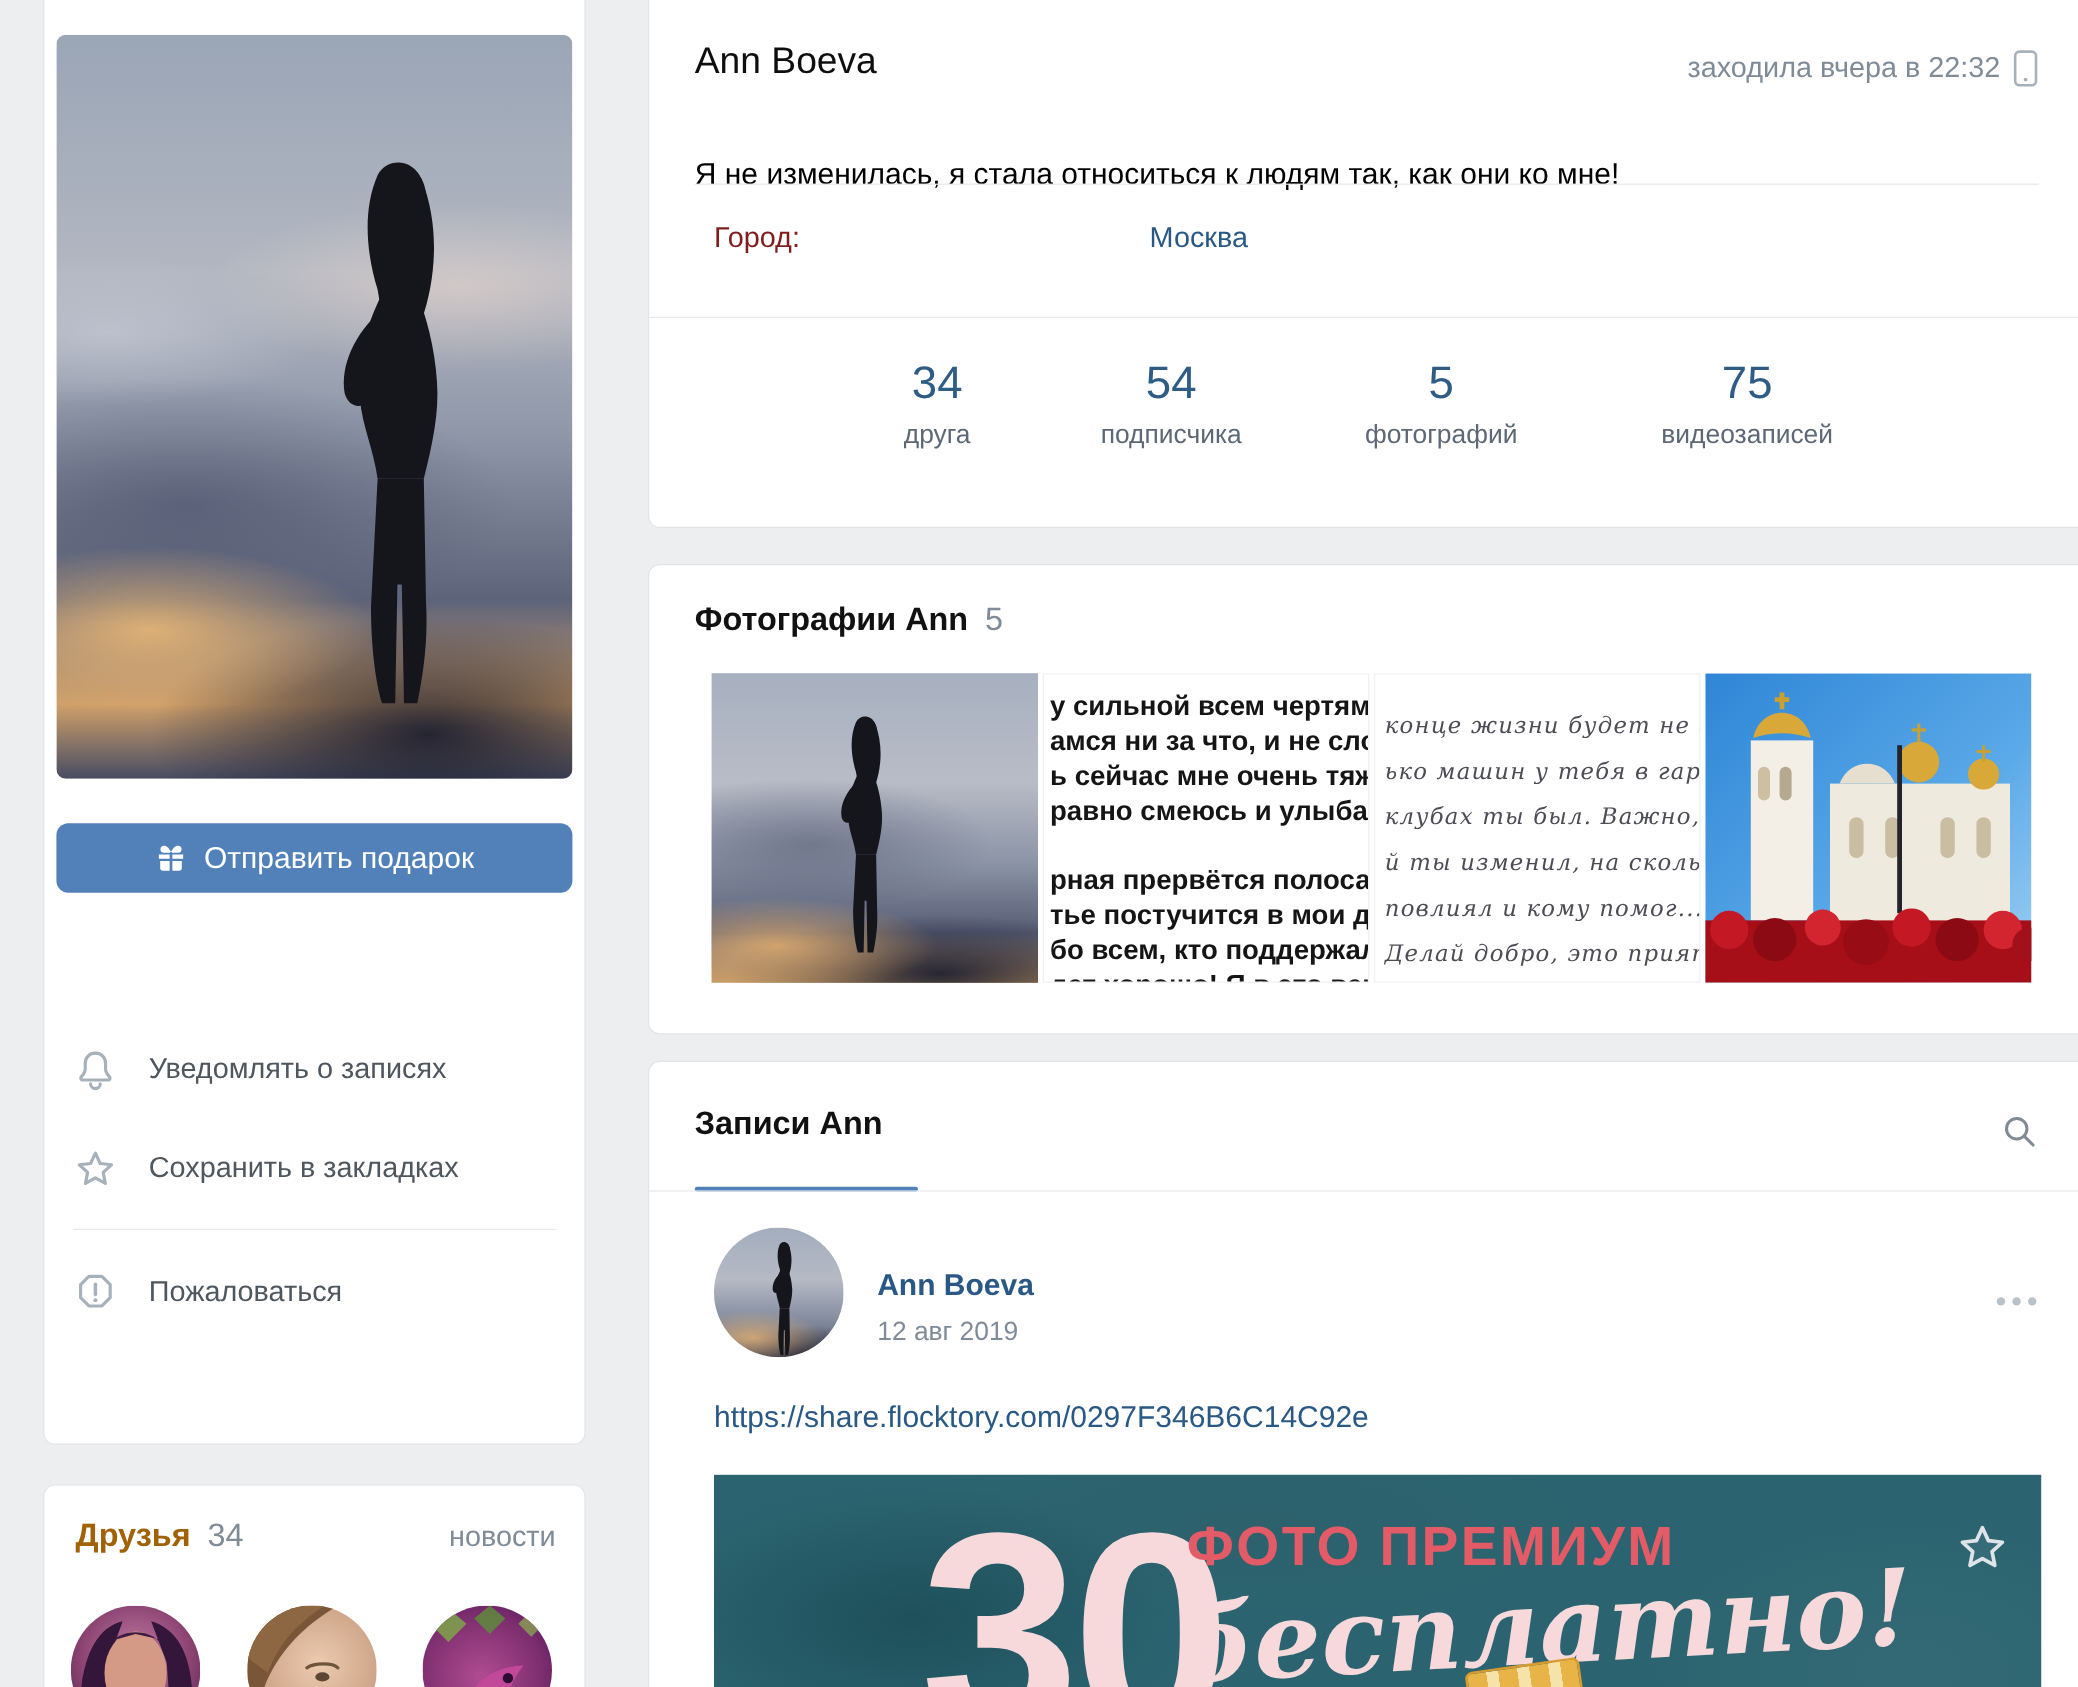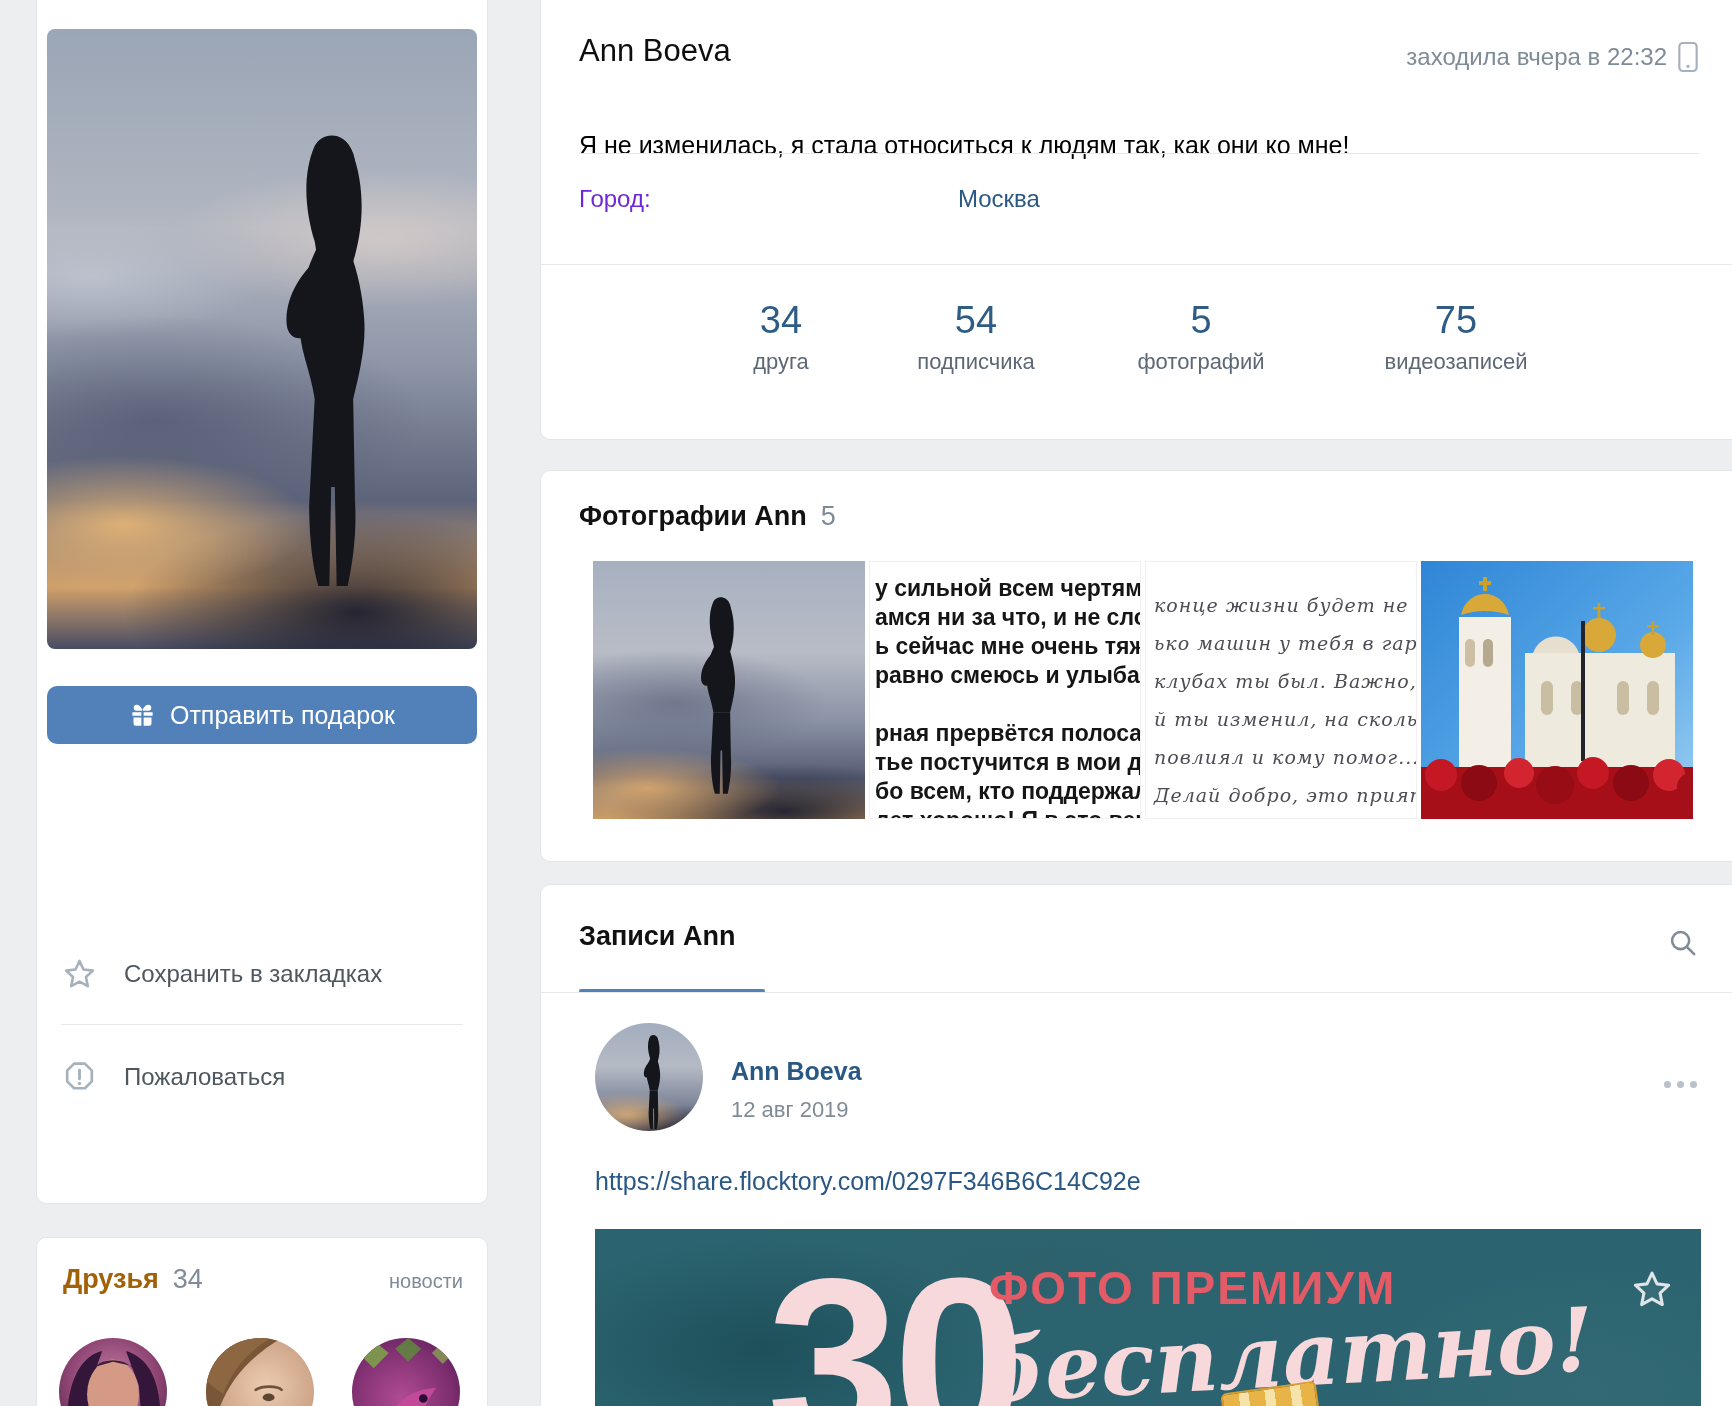--- a/index.html
+++ b/index.html
@@ -35,33 +35,33 @@
   .menu-row .mi { width:37px; height:37px; flex:0 0 37px; }
   .menu-row .mlabel { font-size:24px; color:#4e565e; }
   .m1 { top:876px; } .m2 { top:959px; }
   .side-divider { position:absolute; left:24px; right:24px; top:1037px; height:1px; background:#e7e8ec; }
   .m3 { top:1062px; } .m4 { top:1141px; }
 
   .friends-card { left:36px; top:1237px; width:452px; height:260px; }
   .friends-head { position:absolute; left:26px; right:24px; top:26px; display:flex; align-items:baseline; }
   .friends-title { font-size:27px; font-weight:700; color:#a16207; }
   .friends-count { font-size:27px; color:#828c98; margin-left:14px; }
-  .friends-news { margin-left:auto; font-size:20px; color:#7f8b97; cursor:pointer; }
+  .friends-news { margin-left:auto; font-size:24px; color:#7f8b97; cursor:pointer; }
   .fava { position:absolute; top:100px; width:108px; height:108px; border-radius:50%; overflow:hidden; cursor:pointer; }
   .fa1 { left:22px; } .fa2 { left:169px; } .fa3 { left:315px; }
 
   
   .head-card { left:540px; top:-14px; width:1222px; height:454px; }
   .page-name { position:absolute; left:38px; top:46px; font-size:31px; font-weight:500; color:#0e0e0e; }
   .last-seen { position:absolute; right:62px; top:54px; display:flex; align-items:center; gap:10px; }
   .last-seen span { font-size:24px; color:#7f8b97; }
   .phone-ic { width:22px; height:32px; }
   .status-line { position:absolute; left:38px; top:100px; font-size:25px; color:#000;margin-top:44px; }
   .hdiv1 { position:absolute; left:38px; right:62px; top:166px; height:1px; background:#e7e8ec; }
-  .city-label { position:absolute; left:38px; top:198px; font-size:24px; color:#6d28d9; }
+  .city-label { position:absolute; left:54px; top:198px; font-size:24px; color:#7f1d1d; }
   .city-value { position:absolute; left:417px; top:198px; font-size:24px; color:#2a5885; cursor:pointer; }
   .hdiv2 { position:absolute; left:0; right:0; top:277px; height:1px; background:#e7e8ec; }
   .counter { position:absolute; top:310px; width:220px; transform:translateX(-50%); text-align:center; cursor:pointer; }
   .counter .cnum { font-size:38px; color:#2e5c85; line-height:46px; }
   .counter .clabel { font-size:22px; color:#5d6876; margin-top:6px; }
   .c1 { left:240px; } .c2 { left:435px; } .c3 { left:660px; } .c4 { left:915px; }
 
   .photos-card { left:540px; top:470px; width:1222px; height:392px; }
   .sec-head { position:absolute; left:38px; top:30px; display:flex; align-items:flex-start; }
   .sec-title { font-size:27px; font-weight:600; color:#111; cursor:pointer; }
@@ -145,20 +145,26 @@
     </div>
 
     <button class="btn btn-gift">
       <svg class="gift-ic" viewBox="0 0 24 24">
         <path fill="#ffffff" d="M12 7C10 3.5 8.5 2.5 6.8 2.5a2.6 2.6 0 0 0 0 5.2H11ZM12 7c2-3.5 3.5-4.5 5.2-4.5a2.6 2.6 0 0 1 0 5.2H13ZM3 9h8v3.2H3ZM13 9h8v3.2h-8ZM4 13.8h7V21H6a2 2 0 0 1-2-2ZM13 13.8h7V19a2 2 0 0 1-2 2h-5Z"></path>
       </svg>
       <span>Отправить подарок</span>
     </button>
 
 
+    <div class="menu-row m1">
+      <svg class="mi" viewBox="0 0 24 24">
+        <path d="M12 3c-3.3 0-5.5 2.4-5.5 5.6v3.1c0 .9-.4 1.9-1 2.7l-1.2 1.5c-.5.7 0 1.6.8 1.6h13.8c.8 0 1.3-.9.8-1.6l-1.2-1.5c-.6-.8-1-1.8-1-2.7V8.6C17.5 5.4 15.3 3 12 3Z M9.4 19.6a2.6 2.6 0 0 0 5.2 0" fill="none" stroke="#a7b1bc" stroke-width="1.7" stroke-linecap="round" stroke-linejoin="round"></path>
+      </svg>
+      <span class="mlabel">Уведомлять о записях</span>
+    </div>
 
     <div class="menu-row m2">
       <svg class="mi" viewBox="0 0 24 24">
         <path d="M12 3.2l2.6 5.6 6.1.7-4.5 4.1 1.2 6-5.4-3-5.4 3 1.2-6-4.5-4.1 6.1-.7z" fill="none" stroke="#a7b1bc" stroke-width="1.7" stroke-linejoin="round"></path>
       </svg>
       <span class="mlabel">Сохранить в закладках</span>
     </div>
 
     <div class="side-divider"></div>
 

